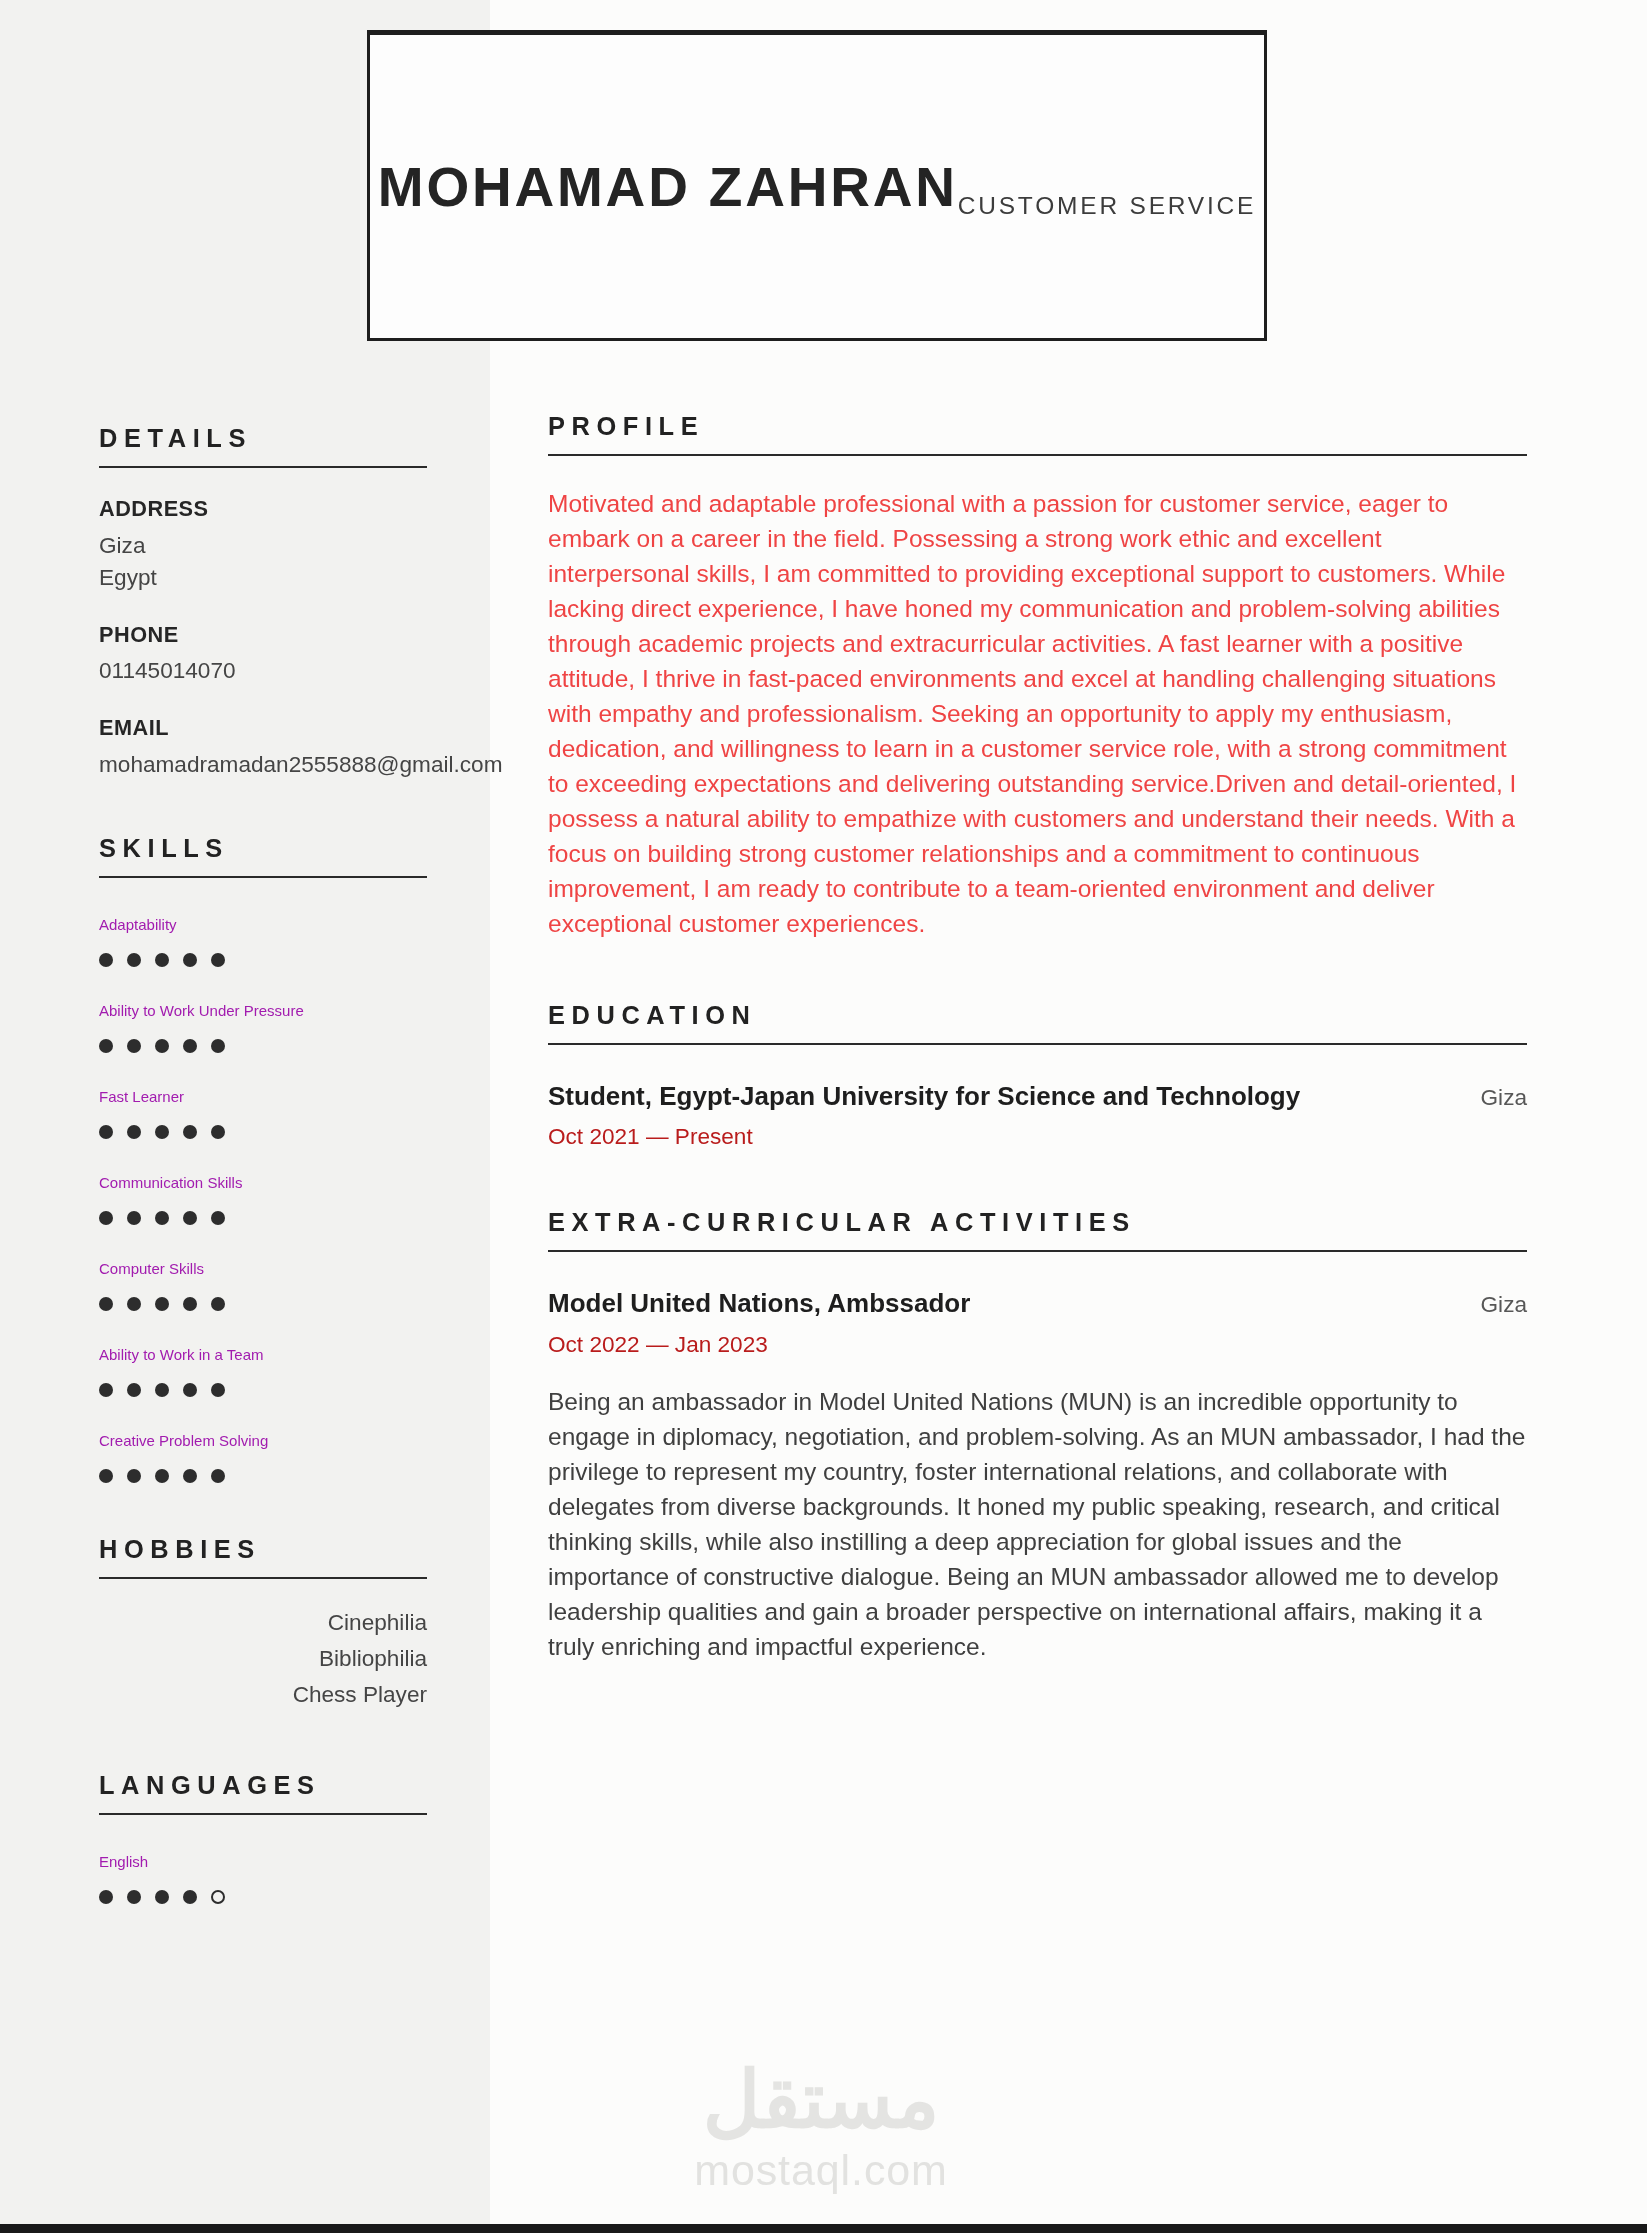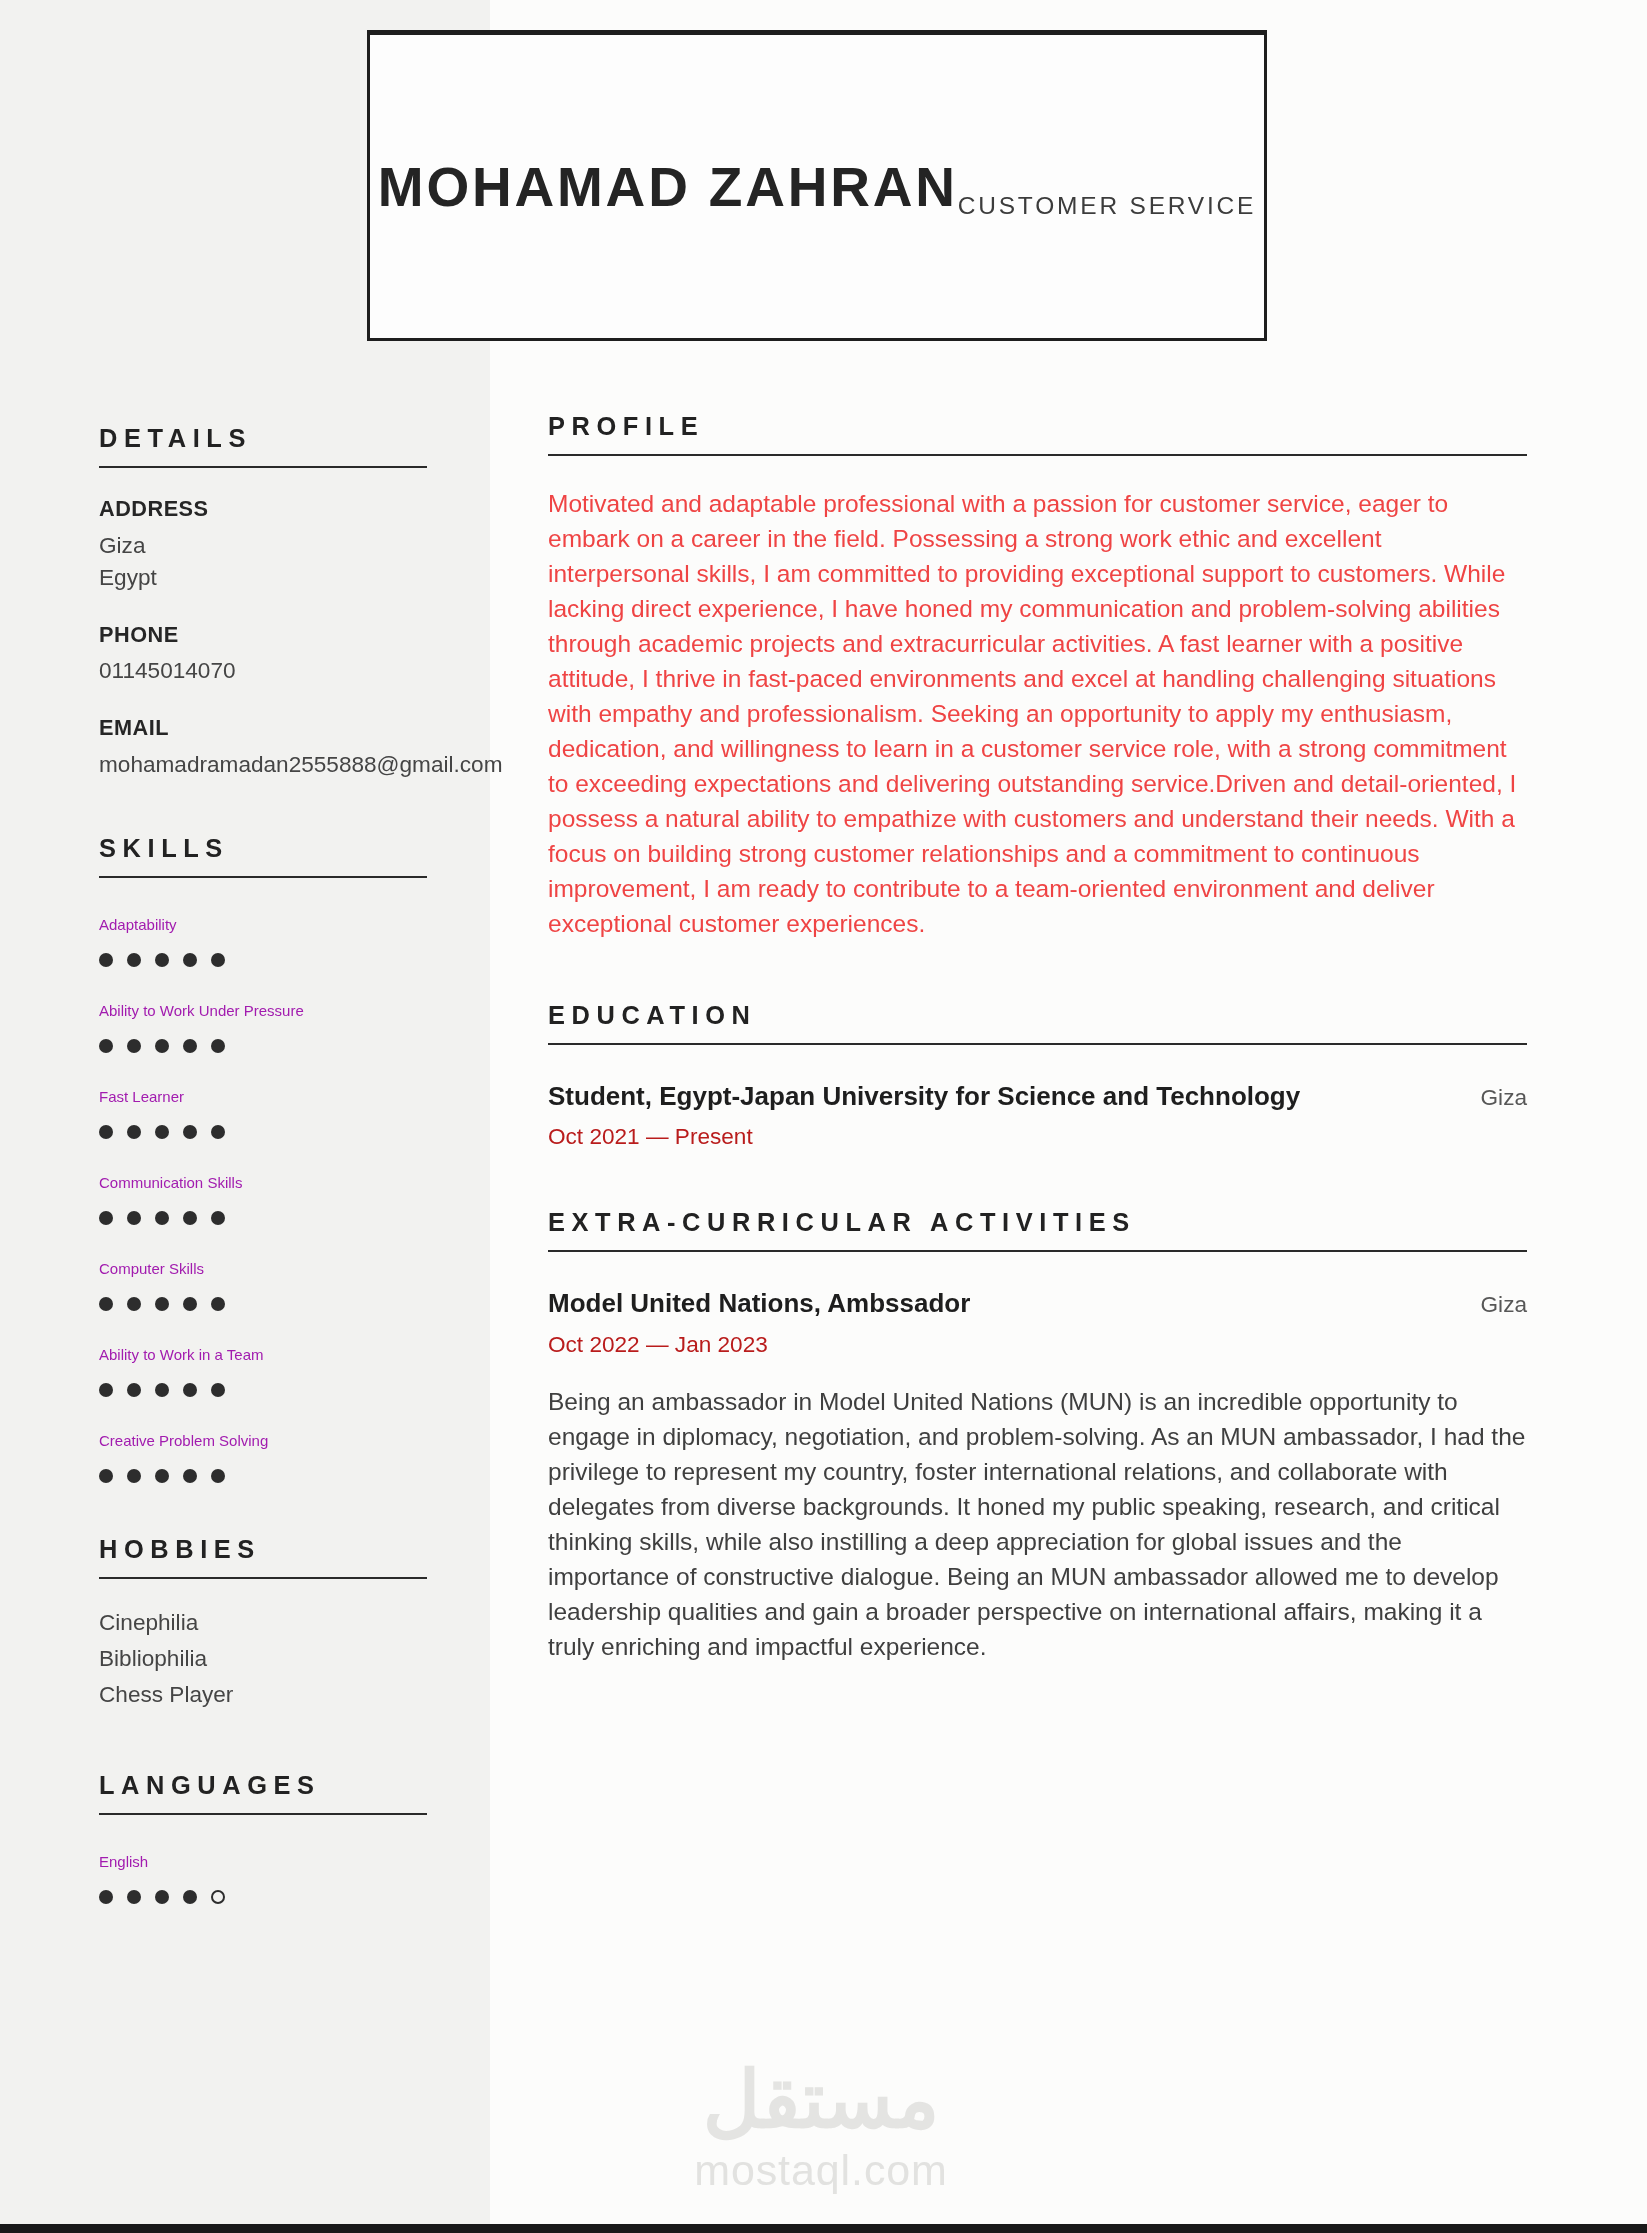--- a/index.html
+++ b/index.html
@@ -40,21 +40,21 @@
   .list-block { margin-top:32px; }
   .skill { margin-bottom:28px; }
   .skill-name { font-size:15px; color:#a21caf; line-height:30px; max-width:282px; }
   .dots { margin-top:13px; height:15px; }
   .dot { display:inline-block; width:14px; height:14px; border-radius:50%; margin-right:14px; vertical-align:top; }
   .dot.filled { background:#2d2d2d; }
   .dot.open { background:transparent; border:2.8px solid #2d2d2d; box-sizing:border-box; }
 
   .section-skills { margin-top:53px; }
   .section-hobbies { margin-top:51px; }
-  .hobby-list { margin-top:26px; }
+  .hobby-list { margin-top:26px;text-align:right; }
   .hobby { font-size:22.6px; color:#454545; line-height:36px; }
   .section-languages { margin-top:58px; }
 
   
   .profile-text { margin-top:30px; font-size:24.5px; line-height:35px; color:#ef4444; }
   .section-education { margin-top:60px; }
   .section-activities { margin-top:58px; }
   .entry { margin-top:34px; }
   .entry-head { display:flex; justify-content:space-between; align-items:flex-start; }
   .entry-title { font-size:26px; font-weight:bold; color:#1e1e1e; line-height:34px; max-width:772px; }

